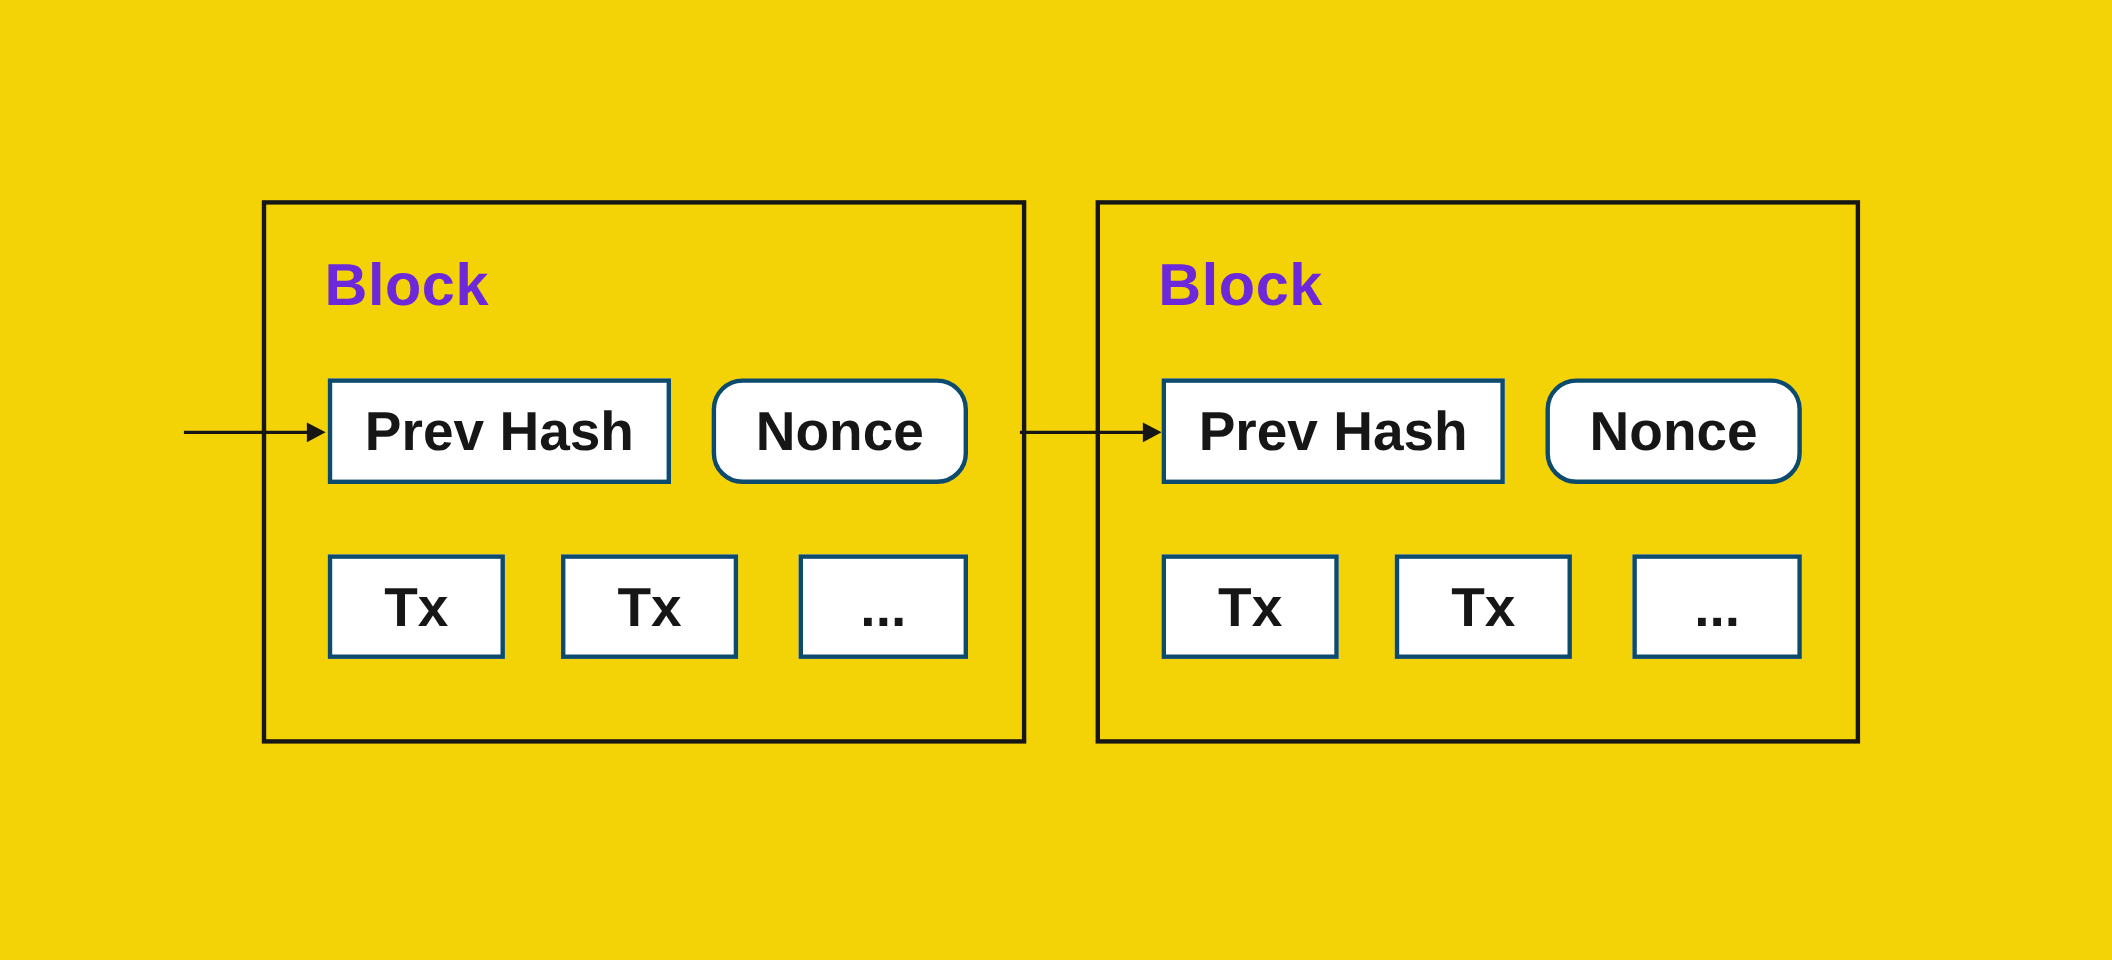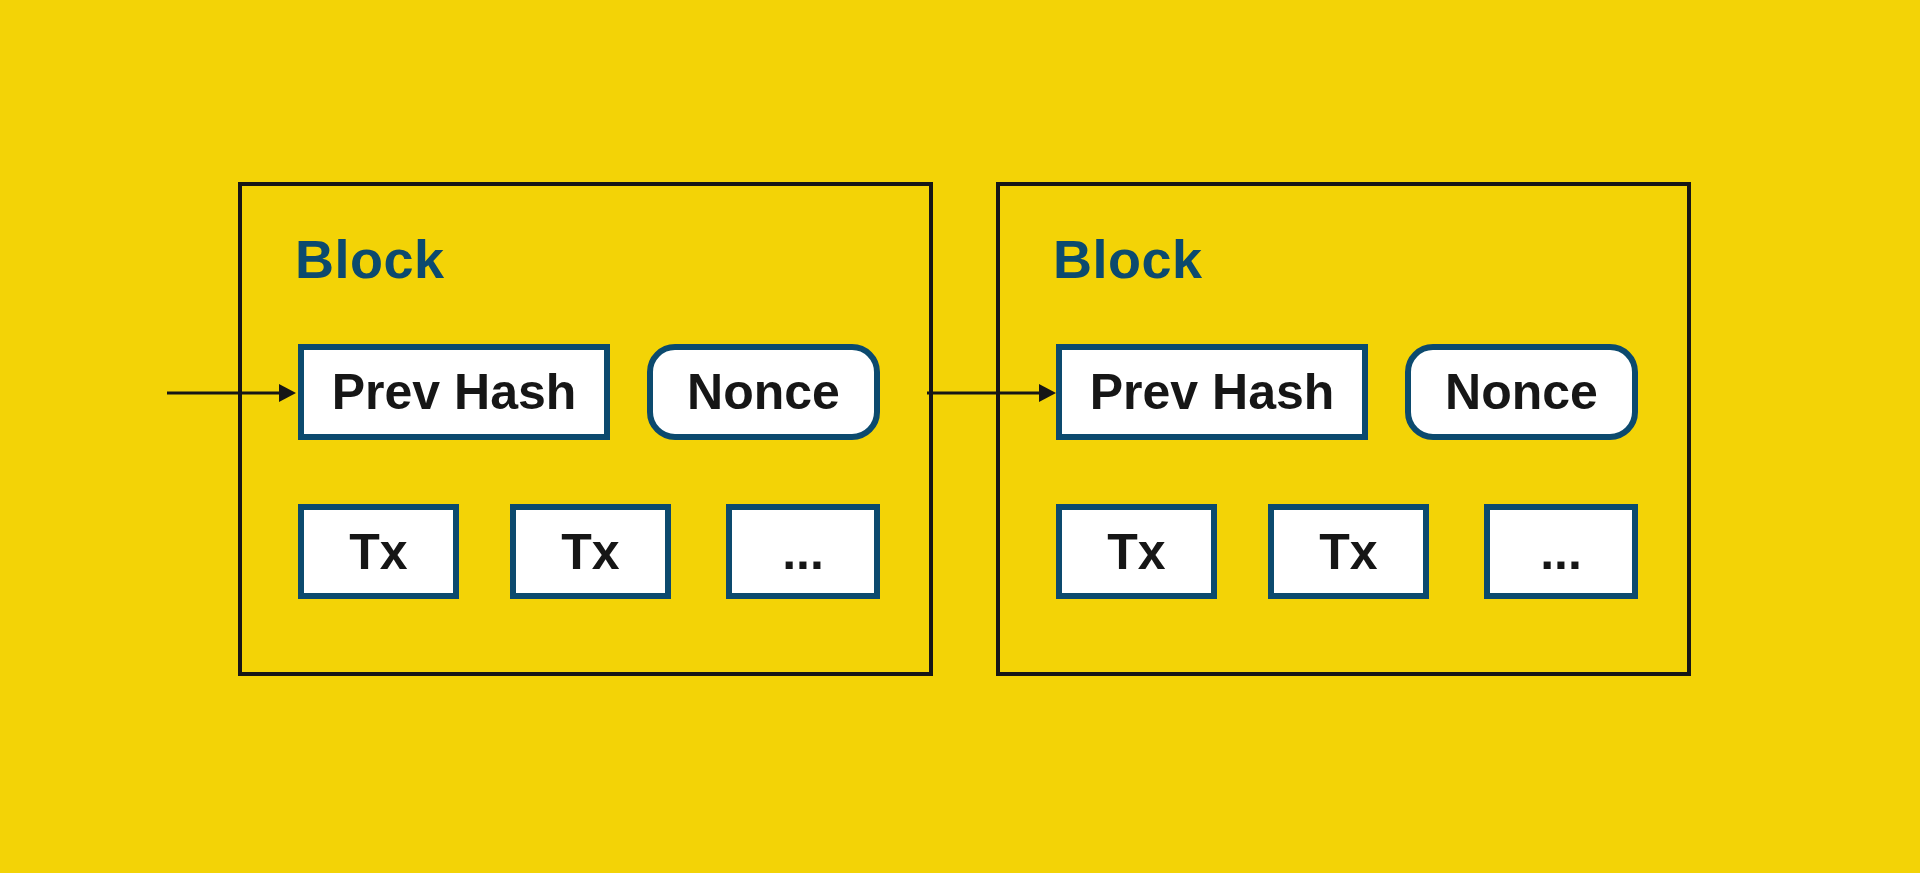--- a/index.html
+++ b/index.html
@@ -25,28 +25,28 @@
     background: transparent;
   }
   .block-a { left: 238px; }
   .block-b { left: 996px; }
   .block-title {
     position: absolute;
     left: 53px;
     top: 44px;
     font-size: 54px;
     font-weight: 700;
-    color: #0c4a6e;
+    color: #6d28d9;
     letter-spacing: 0.5px;
     line-height: 1.1;
   }
   .wbox {
     position: absolute;
     background: #FFFFFF;
-    border: 6px solid #0c4a6e;
+    border: 4px solid #0c4a6e;
     box-sizing: border-box;
     display: flex;
     align-items: center;
     justify-content: center;
     font-size: 50px;
     font-weight: 700;
     color: #161616;
     white-space: nowrap;
   }
   .prev-hash { left: 56px;  top: 158px; width: 312px; height: 96px; }

